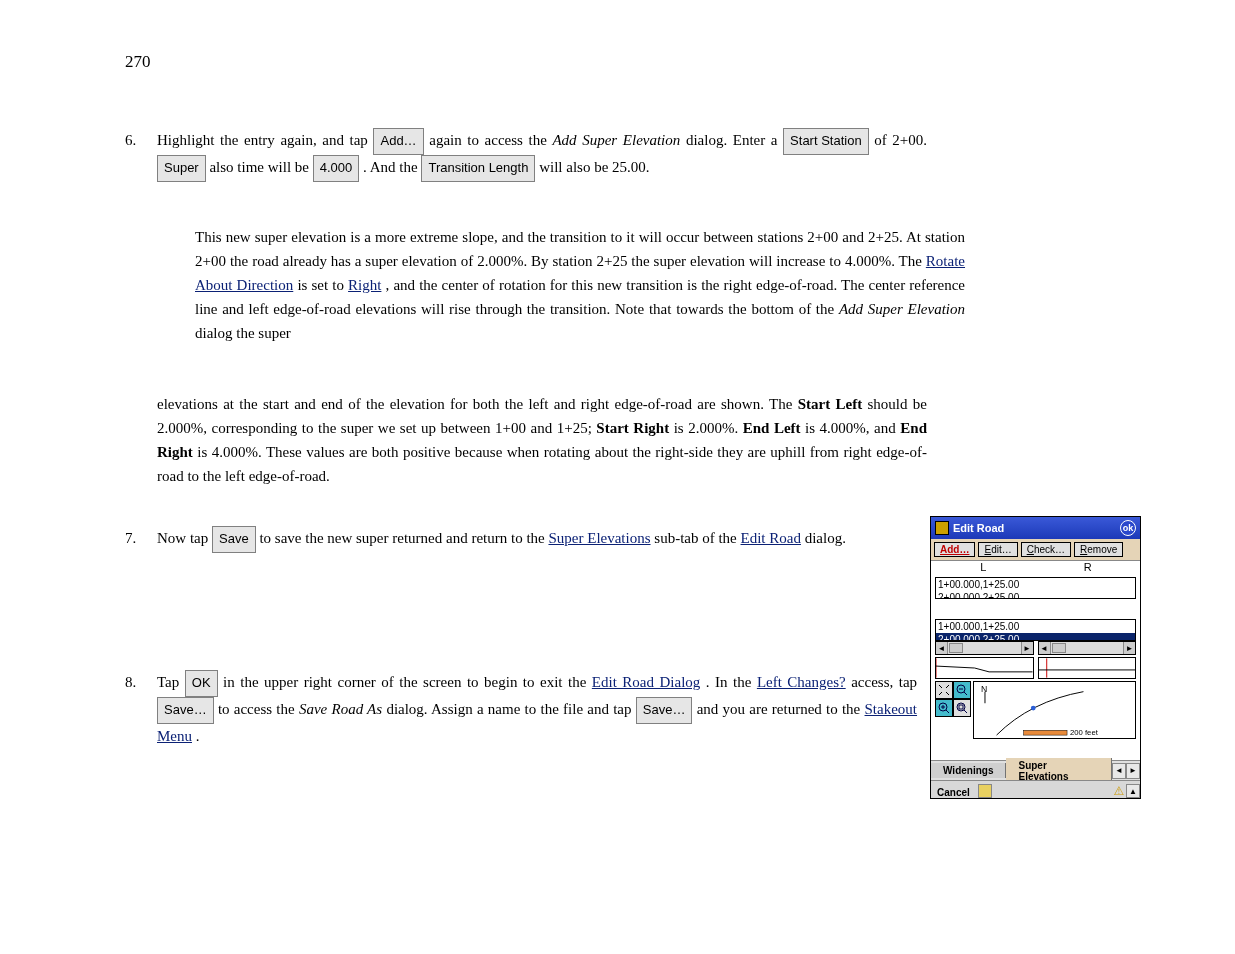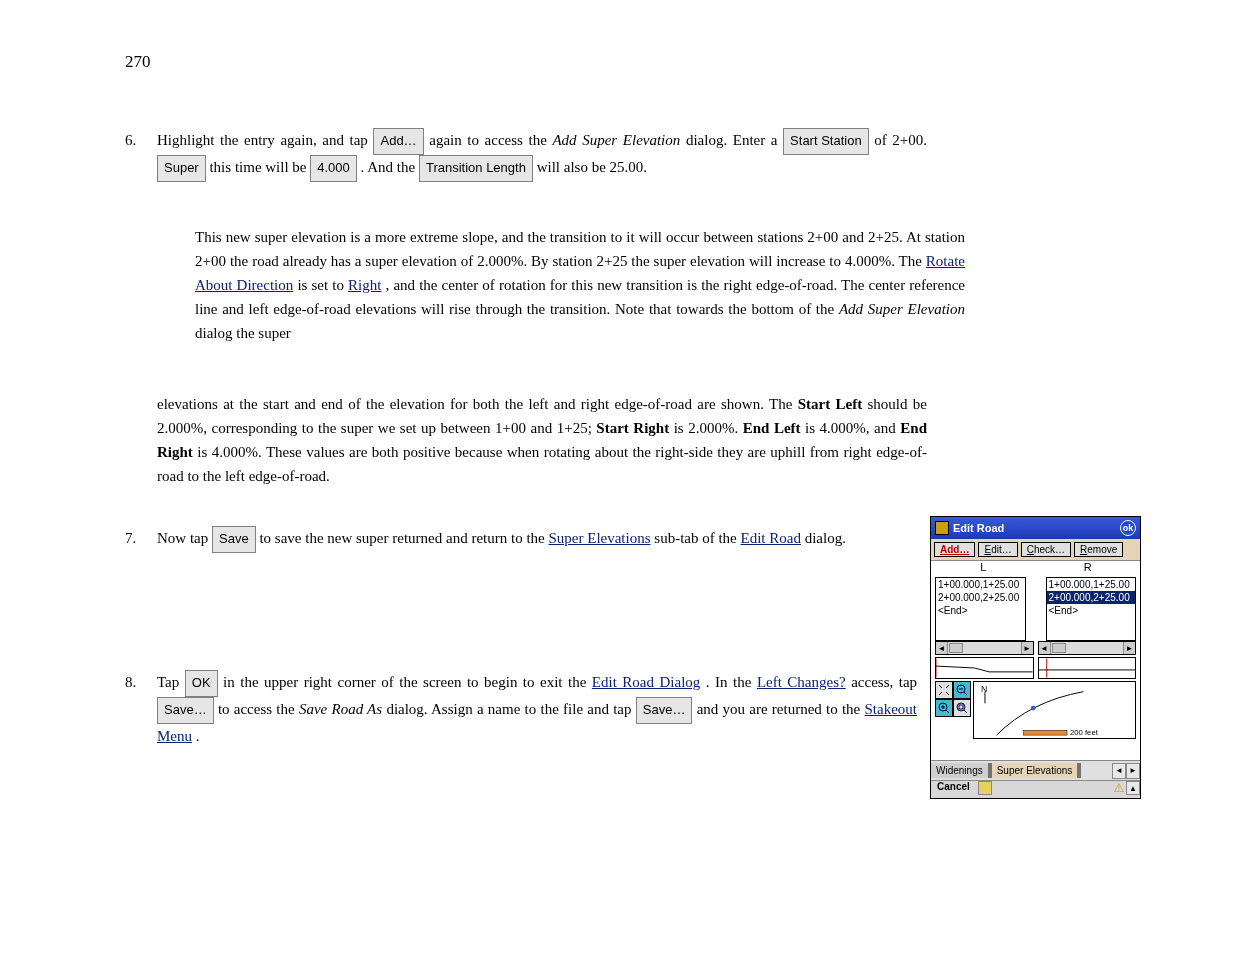--- a/index.html
+++ b/index.html
@@ -114,20 +114,21 @@
     height: 16px;
     font-size: 11px;
     text-align: center;
   }
   .lr-header div { flex: 1; }
   .list-boxes {
     display: flex;
     height: 64px;
     padding: 0 4px;
     gap: 20px;
+    flex-direction: column;
   }
   .list-box {
     flex: 1;
     background: #fff;
     border: 1px solid #000;
     font-size: 10px;
     line-height: 13px;
     overflow: hidden;
   }
   .list-box .row { padding: 0 2px; white-space: nowrap; }
@@ -204,23 +205,24 @@
     left: 0;
     right: 0;
     height: 20px;
     background: #e0e0e0;
     border-top: 1px solid #888;
     display: flex;
     align-items: center;
     font-size: 10px;
   }
   .tab {
-    padding: 2px 5px;
-    border-right: 4px solid #737373;
+    padding: 2px 12px;
+    border-right: 1px solid #737373;
     background: #cfcfcf;
+    font-weight: bold;
   }
   .tab.active { background: #e5d4b7; }
   .tab-spacer { flex: 1; }
   .tab-arrows {
     display: flex;
   }
   .tab-arrows div {
     width: 14px;
     height: 16px;
     border: 1px solid #888;
@@ -232,21 +234,21 @@
   }
   .softkey-bar {
     position: absolute;
     bottom: 0;
     left: 0;
     right: 0;
     height: 18px;
     background: #d8d8d8;
     border-top: 1px solid #888;
     display: flex;
-    align-items: flex-start;
+    align-items: flex-end;
     font-size: 10px;
   }
   .softkey-bar .cancel {
     padding: 0 6px;
     font-weight: bold;
   }
   .softkey-bar .kbd {
     width: 14px;
     height: 14px;
     background: #e8d060;
@@ -282,21 +284,21 @@
 <div class="para" style="left:157px; top:128px; width:770px;">
   <span class="num">6.</span>
   <span>Highlight the entry again, and tap</span>
   <span class="btn-inline">Add…</span>
   <span>again to access the</span>
   <i>Add Super Elevation</i>
   <span>dialog. Enter a</span>
   <span class="btn-inline">Start Station</span>
   <span>of 2+00.</span>
   <span class="btn-inline">Super</span>
-  <span>this time will be</span>
+  <span>also time will be</span>
   <span class="btn-inline">4.000</span>
   <span>. And the</span>
   <span class="btn-inline">Transition Length</span>
   <span>will also be 25.00.</span>
 </div>
 
 <div class="para" style="left:157px; top:225px; width:770px;margin-left:38px;">
   <span>This new super elevation is a more extreme slope, and the transition to it will occur between stations 2+00 and 2+25. At station 2+00 the road already has a super elevation of 2.000%. By station 2+25 the super elevation will increase to 4.000%. The</span>
   <span class="link">Rotate About Direction</span>
   <span>is set to</span>

